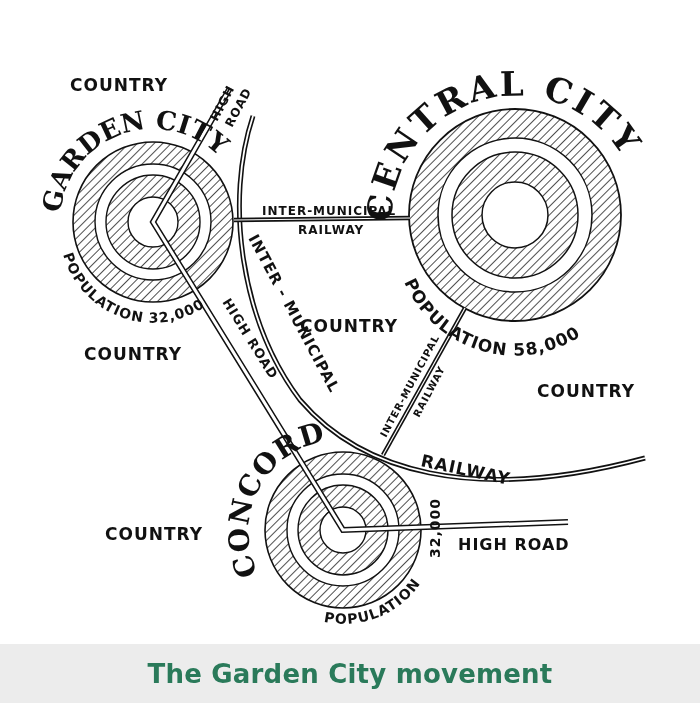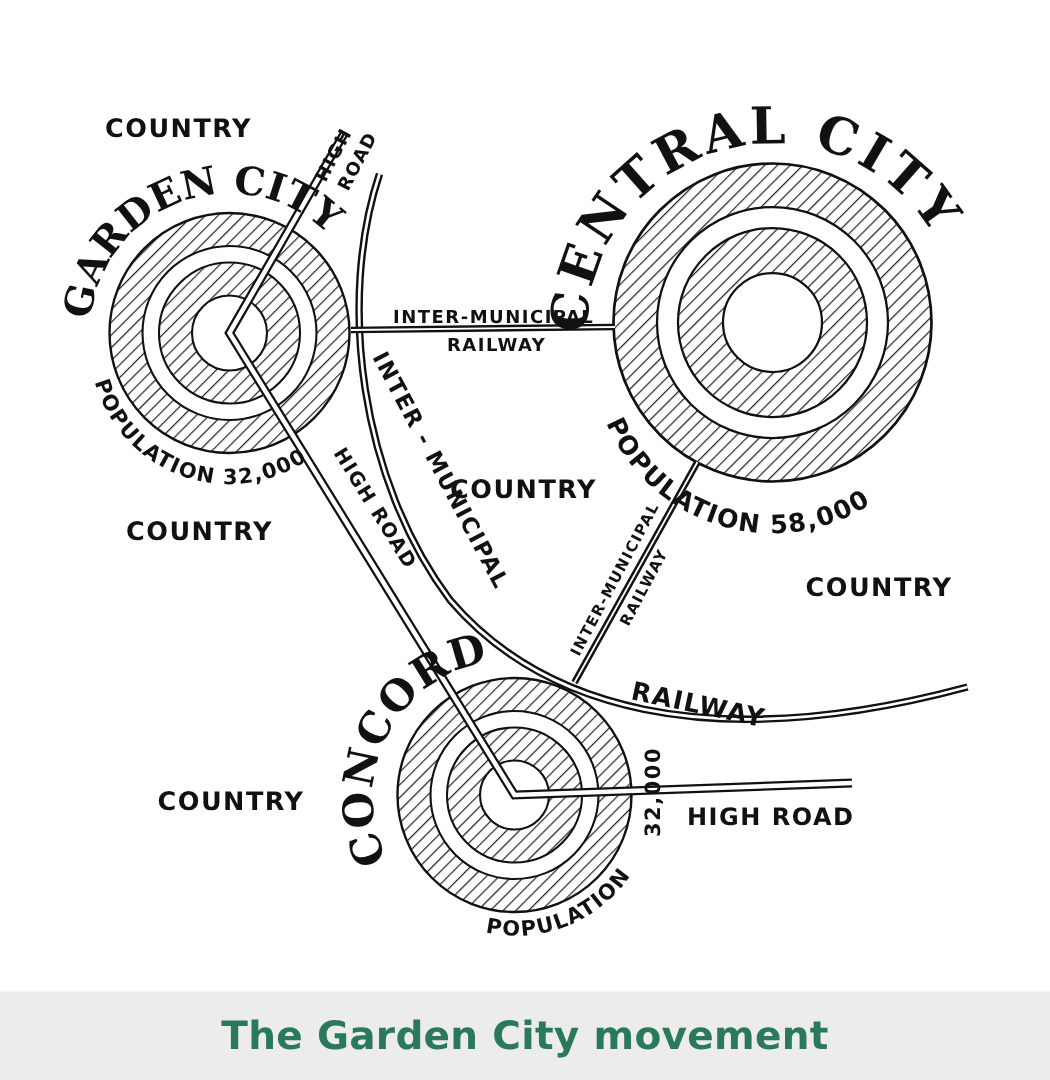--- a/index.html
+++ b/index.html
@@ -1,21 +1,21 @@
 <!DOCTYPE html>
 <html><head>
 <meta charset="utf-8">
 <style>
   html, body { margin: 0; padding: 0; background: #ffffff; }
   body { width: 700px; height: 720px; position: relative; overflow: hidden; font-family: "DejaVu Sans", sans-serif; }
   #diagram { position: absolute; left: 0; top: 0; width: 700px; height: 661px; background: #ffffff; }
   #diagram svg { display: block; }
   .lbl { font-family: "DejaVu Sans", sans-serif; font-weight: bold; fill: #111; letter-spacing: 1px; }
   .city { font-family: "DejaVu Serif", serif; font-weight: bold; fill: #111; }
-  #caption-bar { position: absolute; left: 0; top: 661px; width: 700px; height: 59px; background: #ececec; display: flex; align-items: center; justify-content: center; }
+  #caption-bar { position: absolute; left: 0; top: 644px; width: 700px; height: 59px; background: #ececec; display: flex; align-items: center; justify-content: center; }
   #caption-text { font-family: "DejaVu Sans", sans-serif; font-weight: bold; font-size: 26px; color: #2a7a5a; letter-spacing: 0.2px; }
 </style>
 </head>
 <body>
 
 <div id="diagram">
   <svg width="700" height="661" viewBox="0 0 700 661" xmlns="http://www.w3.org/2000/svg">
     <defs>
       <pattern id="hatch" patternUnits="userSpaceOnUse" width="6" height="6" patternTransform="rotate(45)">
         <rect width="6" height="6" fill="#ffffff"></rect>

